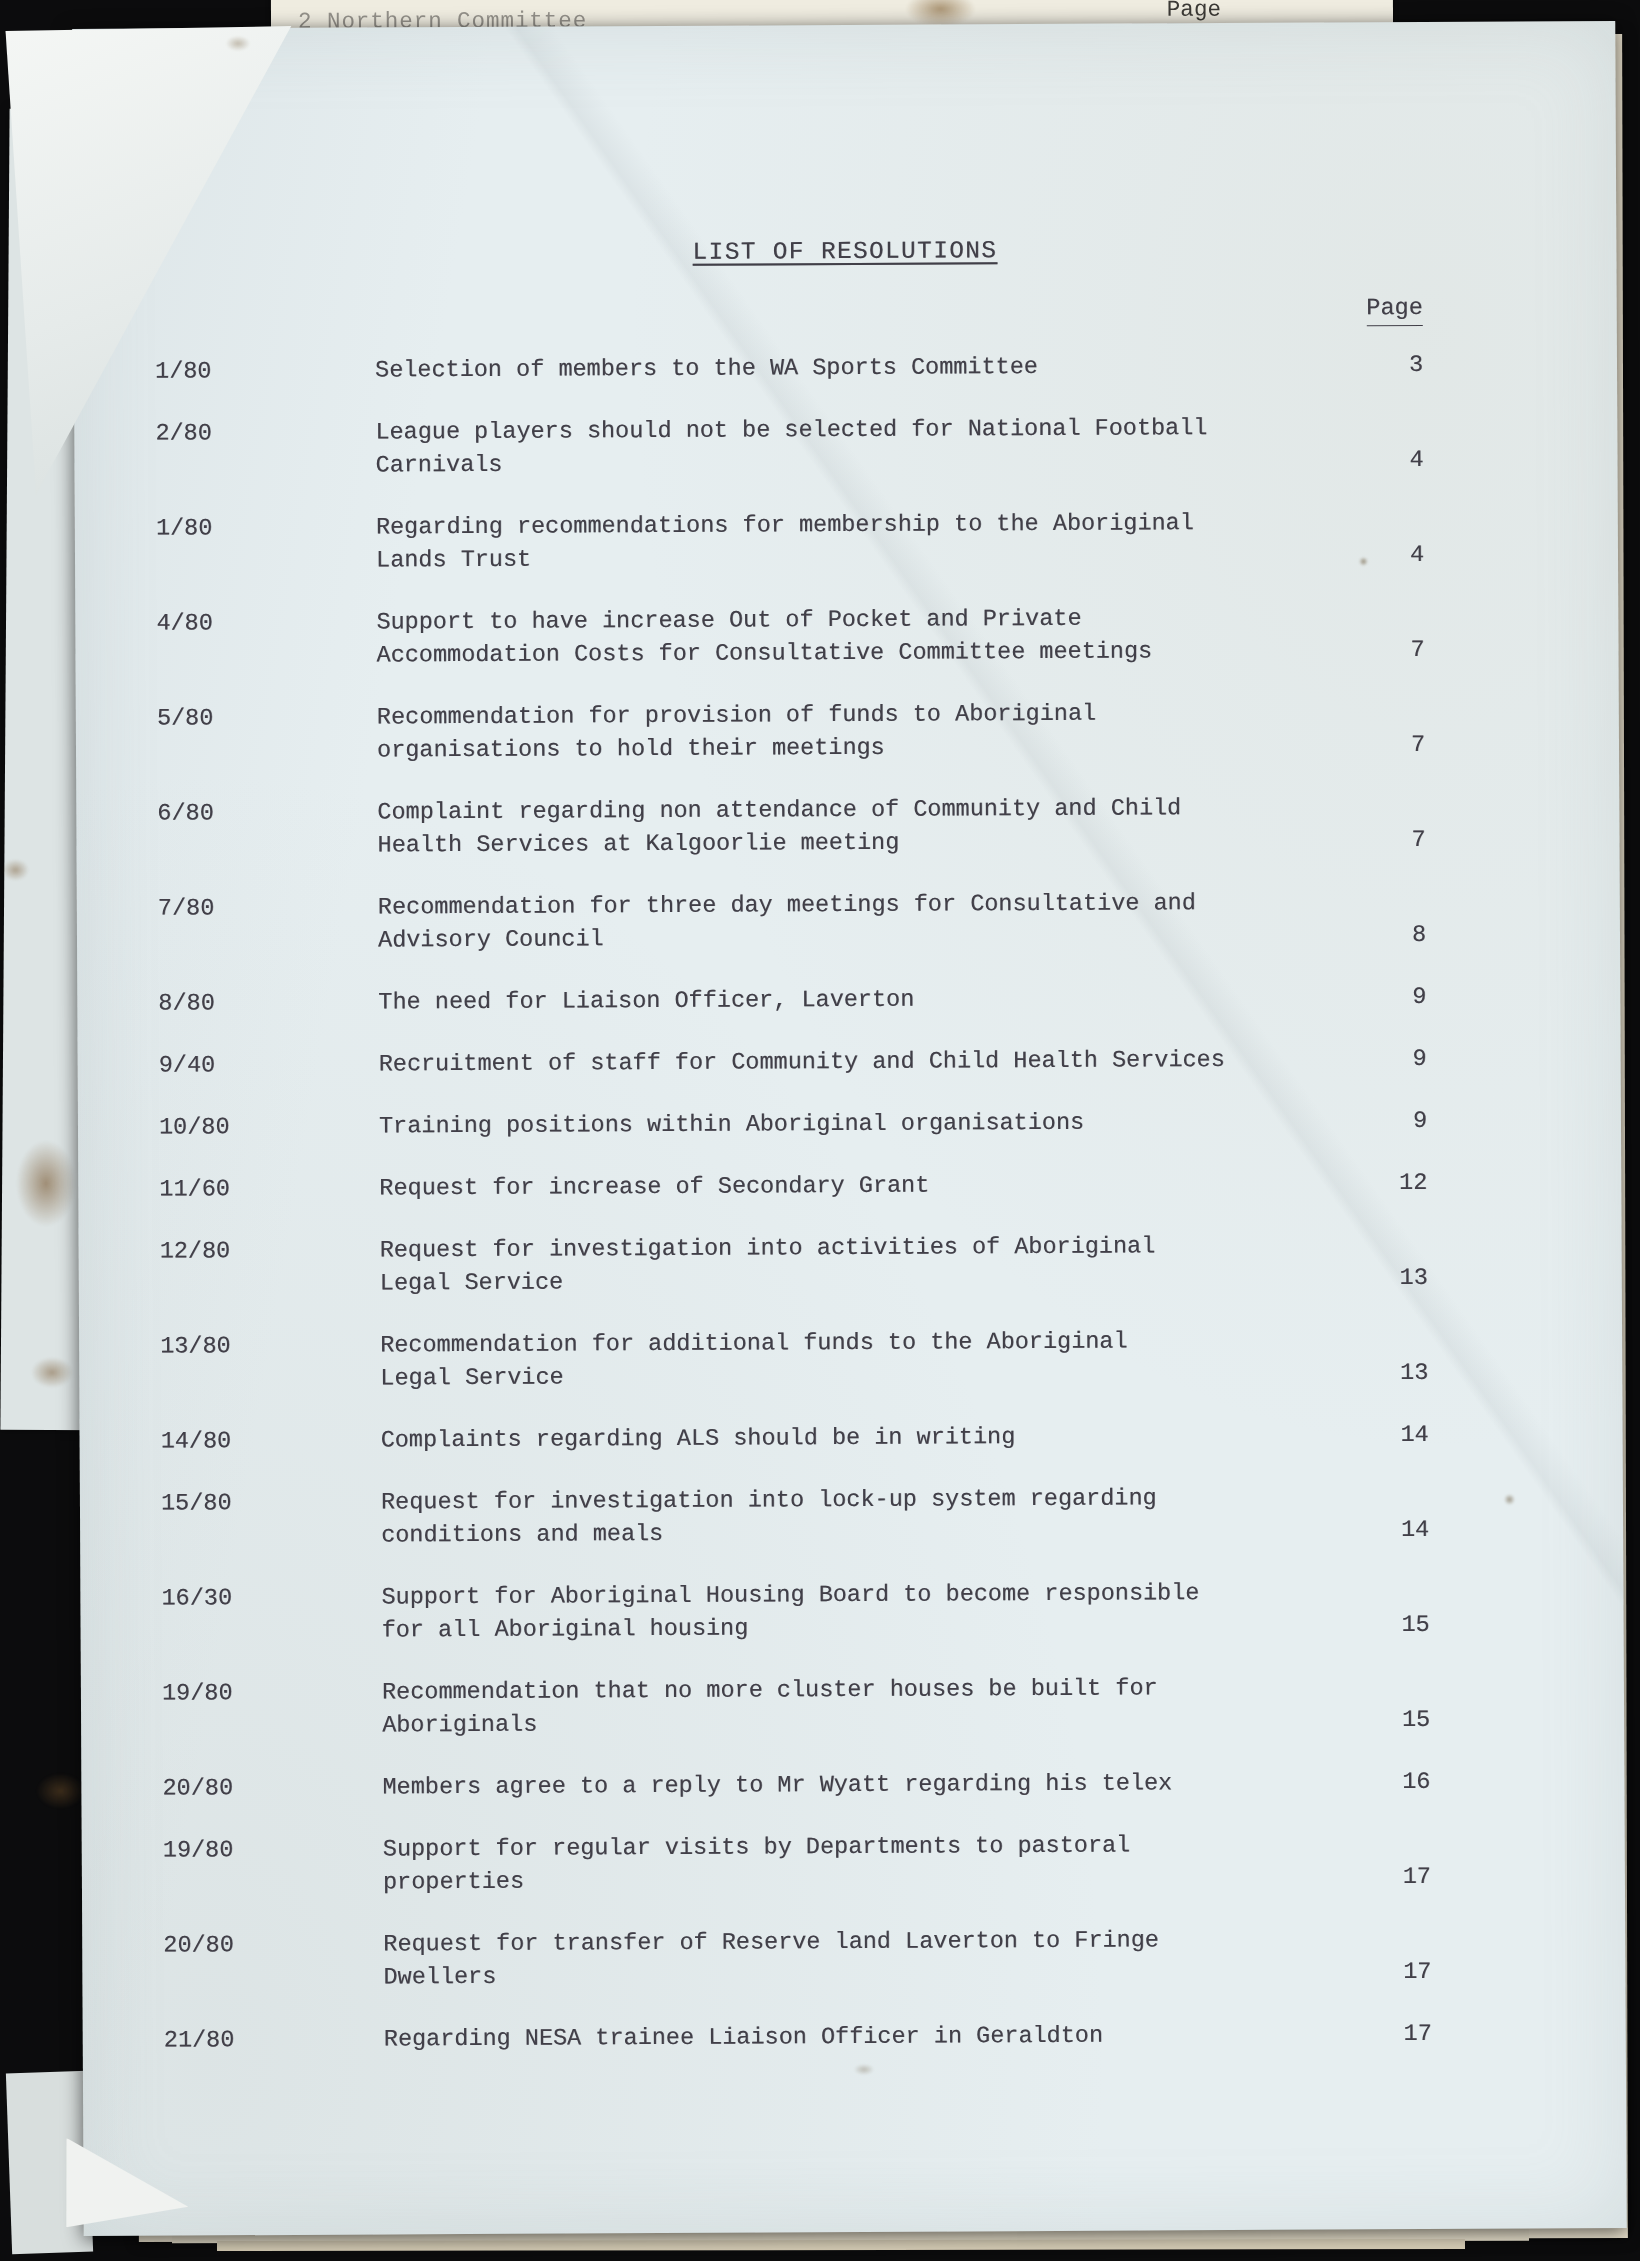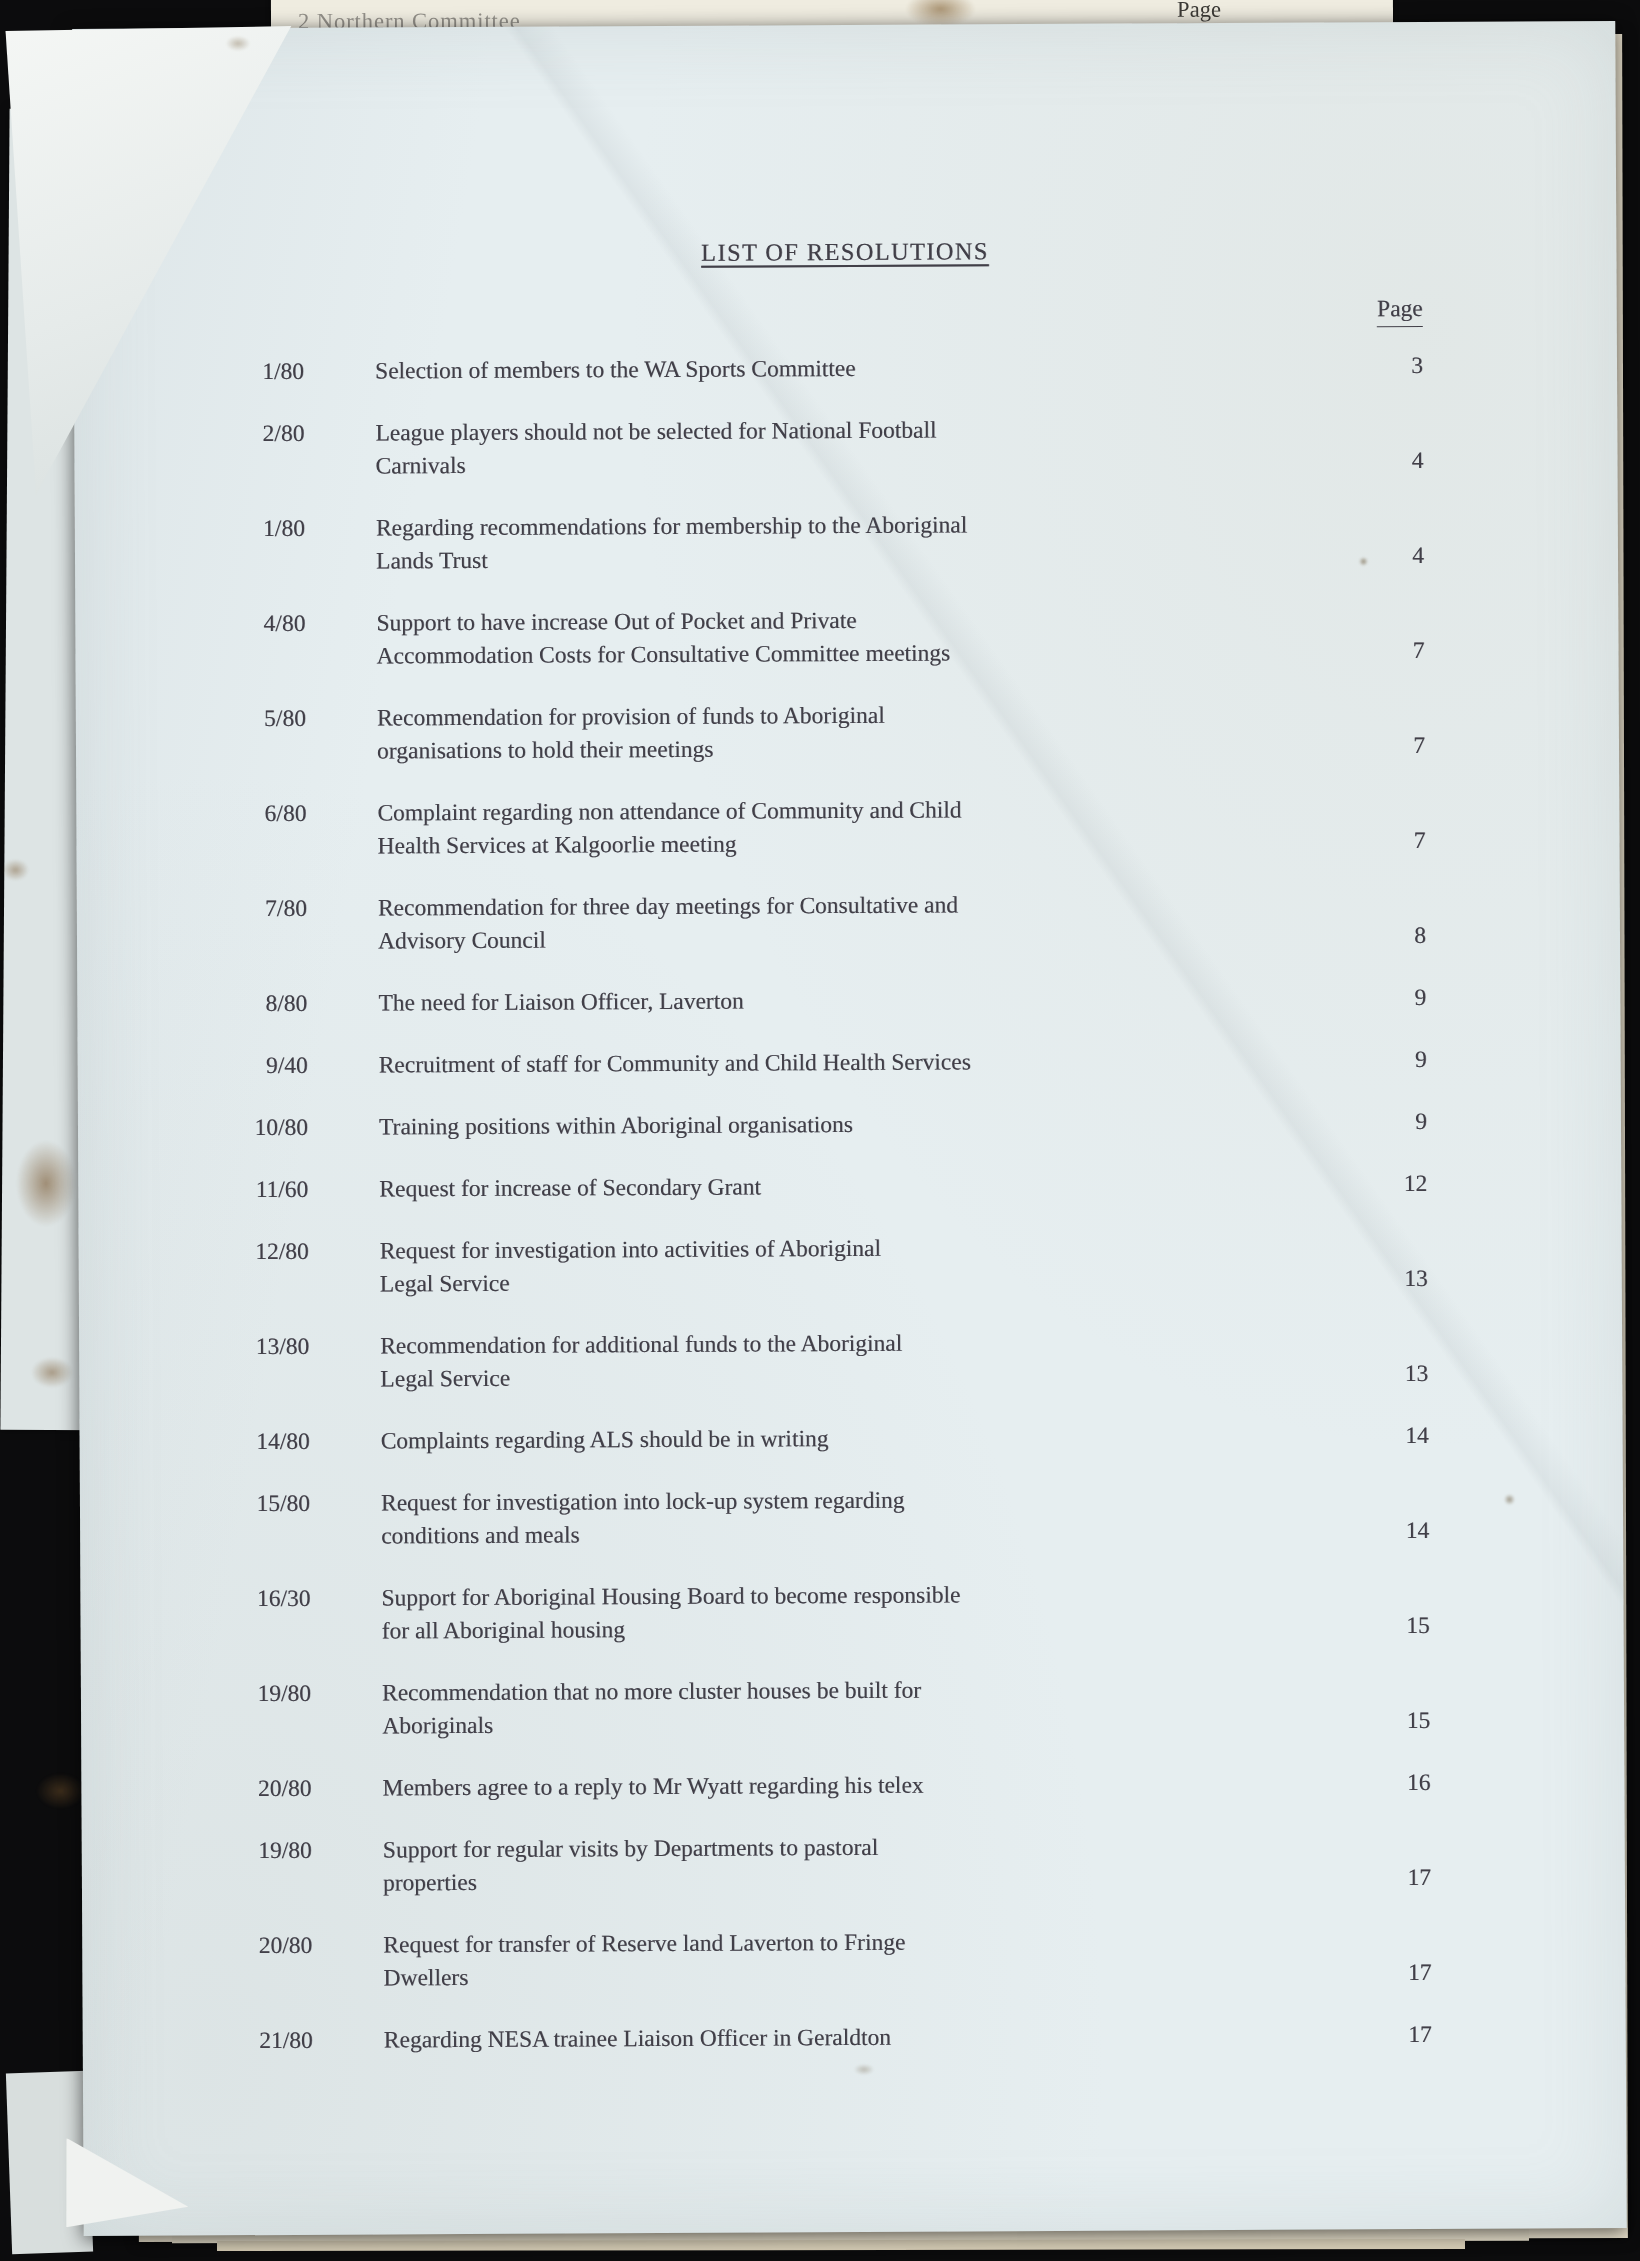--- a/index.html
+++ b/index.html
@@ -8,21 +8,21 @@
     --ink:#413f48;
     --cream:#ece4d0;
   }
   *{margin:0;padding:0;box-sizing:border-box;}
   html,body{background:var(--bg);}
   body{
     width:1641px;height:2262px;overflow:hidden;position:relative;
     font-family:"Liberation Mono","DejaVu Sans Mono",monospace;
     color:var(--ink);
   }
-  .scene{position:absolute;inset:0;background:var(--bg);font-family:Liberation Serif, serif;}
+  .scene{position:absolute;inset:0;background:var(--bg);}
 
   
   .top-page{
     position:absolute;left:271px;top:-9px;width:1122px;height:52px;
     background:#efece0;transform:rotate(-0.2deg);z-index:1;
     box-shadow:0 1.8px 5.4px rgba(0,0,0,.5);
   }
   .top-partial{
     position:absolute;left:27px;top:16.3px;font-size:22.6px;opacity:.55;
     letter-spacing:0.9px;white-space:nowrap;color:#4a4744;
@@ -78,21 +78,21 @@
   .list{margin:0 0 0 81px;width:1268px;}
   .row{
     display:flex;align-items:flex-end;margin-bottom:29px;
     font-size:23.5px;line-height:33px;
     text-shadow:0.5px 0 0 rgba(58,56,66,.45);
   }
   .header-row{justify-content:flex-end;margin-top:29px;margin-bottom:22px;}
   .page-col-header{
     text-align:right;border-bottom:1.8px solid var(--ink);padding-bottom:0.9px;
   }
-  .num{width:149px;text-align:right;align-self:flex-start;white-space:nowrap;}
+  .num{width:149px;align-self:flex-start;white-space:nowrap;}
   .desc{margin-left:71px;width:905px;white-space:pre-line;}
   .pg{margin-left:auto;text-align:right;white-space:nowrap;}
 
   
   .fold{
     position:absolute;left:-3.6px;top:16.3px;width:304px;height:488px;z-index:4;
     background:linear-gradient(160deg,#f5f7f5 0%,#e6ebea 55%,#d8dfde 100%);
     clip-path:polygon(3% 3%, 97% 2%, 13% 98%);
     filter:drop-shadow(2.7px 2.7px 4.5px rgba(0,0,0,.45));
   }

